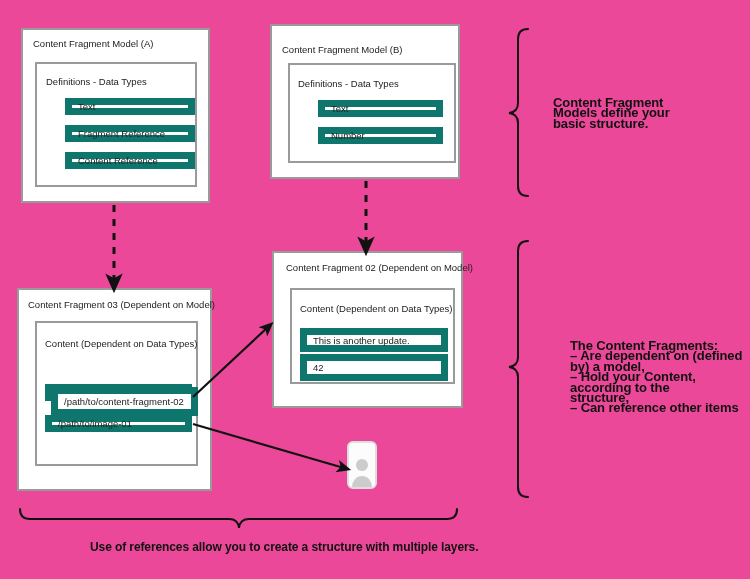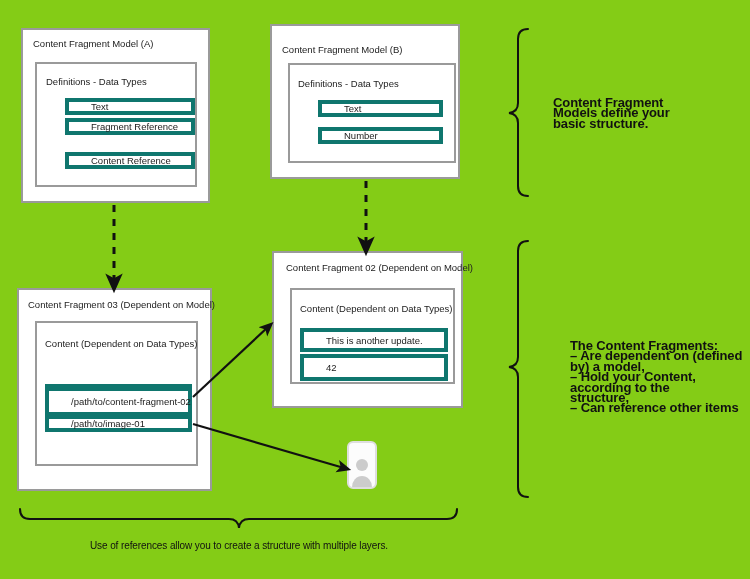--- a/index.html
+++ b/index.html
@@ -8,21 +8,21 @@
     background: #ffffff;
   }
   body {
     font-family: "Liberation Sans", sans-serif;
     color: #1a1a1a;
   }
   #canvas {
     position: relative;
     width: 750px;
     height: 579px;
-    background: #84cc16;
+    background: #ec4899;
     overflow: hidden;
   }
   svg.overlay {
     position: absolute;
     left: 0;
     top: 0;
     width: 750px;
     height: 579px;
     pointer-events: none;
   }
@@ -35,25 +35,24 @@
   }
   .inner-box {
     position: absolute;
     box-sizing: border-box;
     border: 2px solid #9a9a9a;
     background: #ffffff;
   }
   .field-box {
     position: absolute;
     box-sizing: border-box;
-    border: 4px solid #0f766e;
+    border: 7px solid #0f766e;
     background: #ffffff;
     display: flex;
     align-items: center;
-    padding-left: 16px;
   }
   .box-title {
     position: absolute;
     font-size: 9.5px;
     line-height: 11px;
     color: #222222;
     white-space: nowrap;
   }
   .inner-title {
     position: absolute;
@@ -73,22 +72,22 @@
   .note {
     position: absolute;
     font-size: 13px;
     line-height: 10.4px;
     font-weight: bold;
     color: #111111;
     letter-spacing: -0.1px;
   }
   .caption {
     position: absolute;
-    font-size: 10px;
-    font-weight: normal;
+    font-size: 12px;
+    font-weight: bold;
     color: #111111;
     white-space: nowrap;
     letter-spacing: -0.1px;
   }
   
   .asset-card {
     position: absolute;
     box-sizing: border-box;
     border: 2px solid #dedede;
     border-radius: 6px;
@@ -103,21 +102,21 @@
 <div id="canvas">
 
   <div class="outer-box" style="left:21px; top:28px; width:189px; height:175px;">
   </div>
   <div class="box-title" style="left:33px; top:38px;">Content Fragment Model (A)</div>
   <div class="inner-box" style="left:35px; top:62px; width:162px; height:125px;"></div>
   <div class="inner-title" style="left:46px; top:76px;">Definitions - Data Types</div>
   <div class="field-box" style="left:65px; top:98px; width:130px; height:17px;">
     <span class="field-label">Text</span>
   </div>
-  <div class="field-box" style="left:65px; top:118px; width:130px; height:17px;">
+  <div class="field-box" style="left:65px; top:125px; width:130px; height:17px;">
     <span class="field-label">Fragment Reference</span>
   </div>
   <div class="field-box" style="left:65px; top:152px; width:130px; height:17px;">
     <span class="field-label">Content Reference</span>
   </div>
 
   <div class="outer-box" style="left:270px; top:24px; width:190px; height:155px;">
   </div>
   <div class="box-title" style="left:282px; top:44px;">Content Fragment Model (B)</div>
   <div class="inner-box" style="left:288px; top:63px; width:168px; height:100px;"></div>
@@ -130,21 +129,21 @@
   </div>
 
   <div class="outer-box" style="left:17px; top:288px; width:195px; height:203px;">
   </div>
   <div class="box-title" style="left:28px; top:299px;">Content Fragment  03 (Dependent on Model)</div>
   <div class="inner-box" style="left:35px; top:321px; width:163px; height:145px;"></div>
   <div class="inner-title" style="left:45px; top:338px;">Content (Dependent on Data Types)</div>
   <div class="field-box" style="left:45px; top:384px; width:147px; height:17px;">
     <span class="field-label">This is the first update.</span>
   </div>
-  <div class="field-box" style="left:45px; top:387px; width:147px; height:29px;text-align:right;">
+  <div class="field-box" style="left:51px; top:387px; width:147px; height:29px;text-align:right;">
     <span class="field-label">/path/to/content-fragment-02</span>
   </div>
   <div class="field-box" style="left:45px; top:415px; width:147px; height:17px;">
     <span class="field-label">/path/to/image-01</span>
   </div>
 
   <div class="outer-box" style="left:272px; top:251px; width:191px; height:157px;">
   </div>
   <div class="box-title" style="left:266px; top:262px;margin-left:20px;">Content Fragment 02 (Dependent on Model)</div>
   <div class="inner-box" style="left:290px; top:288px; width:165px; height:96px;"></div>

